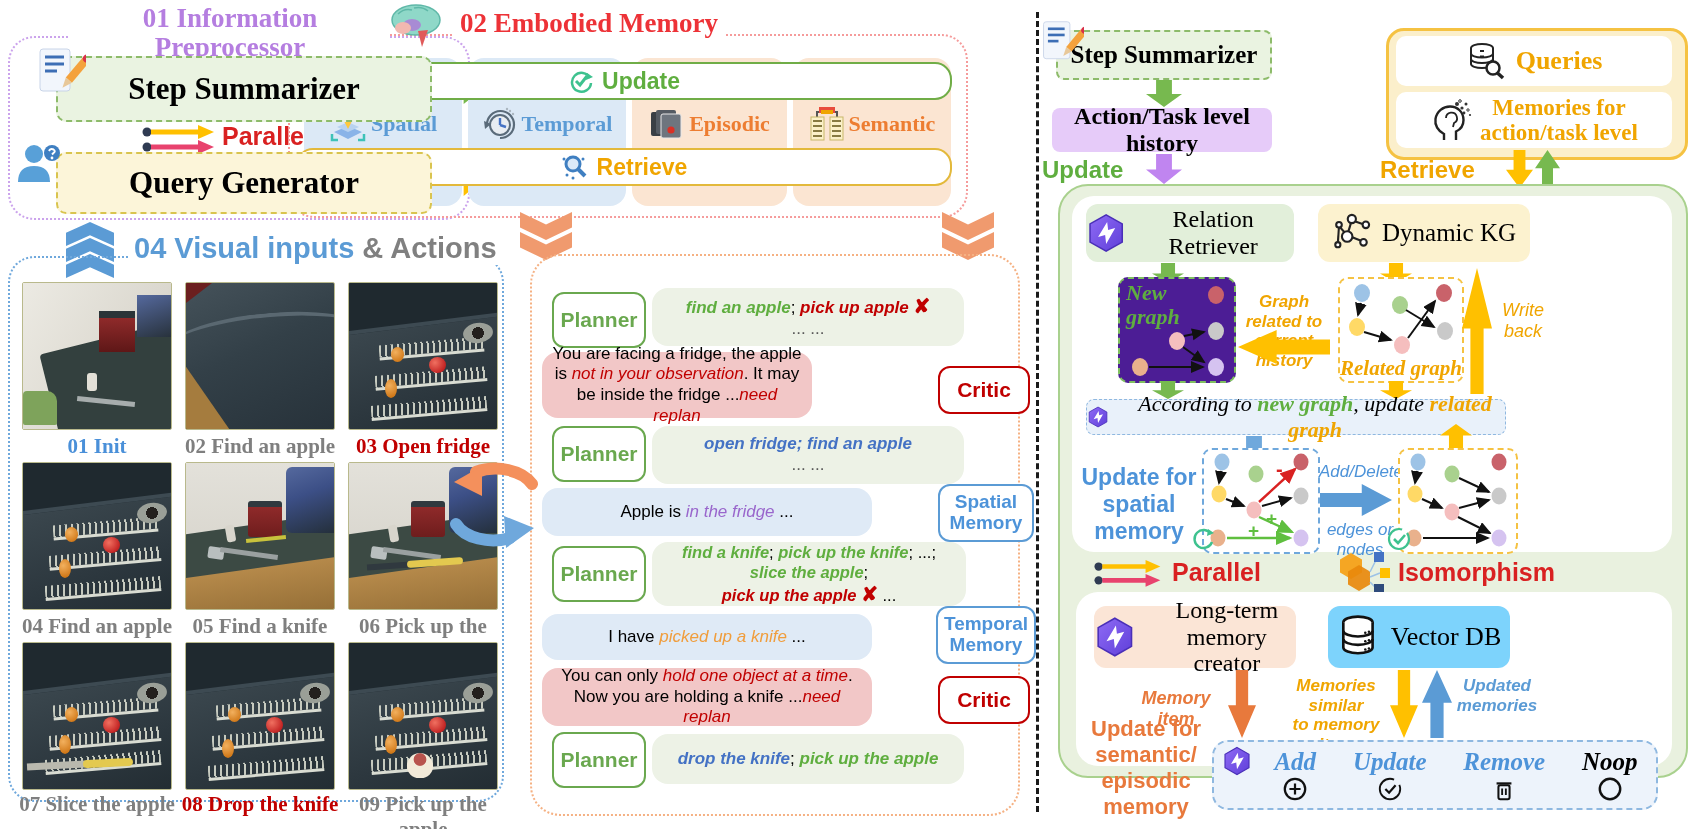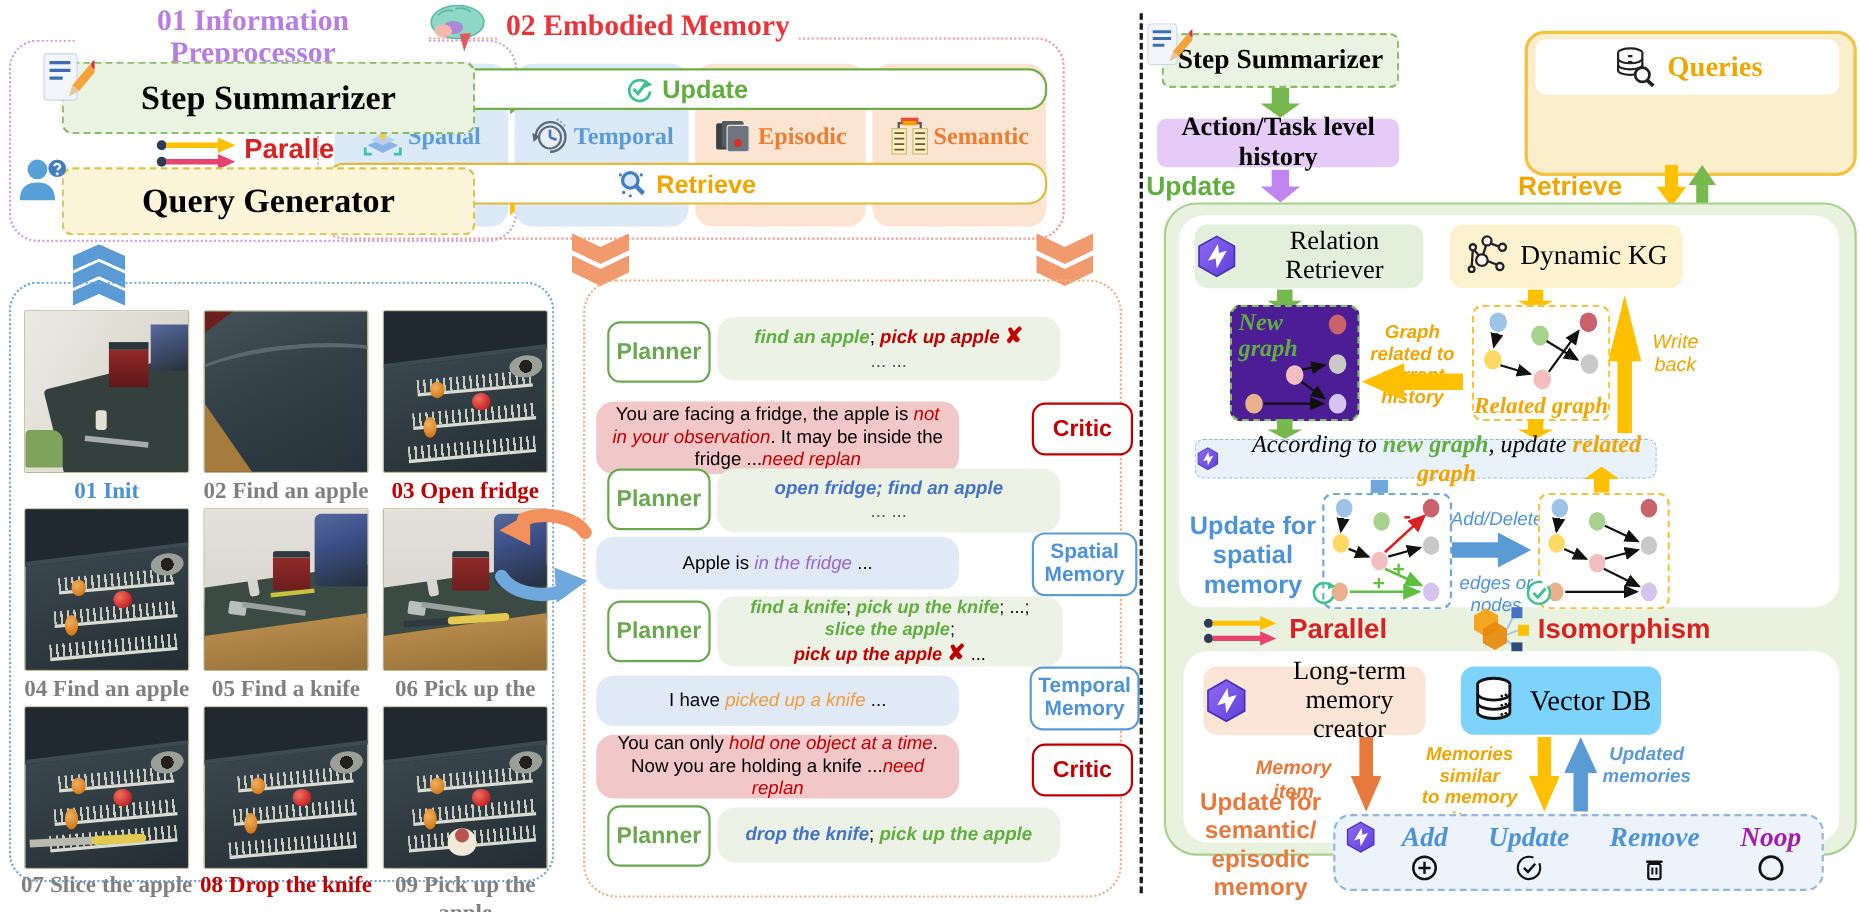--- a/index.html
+++ b/index.html
@@ -220,20 +220,23 @@
         <circle cx="12" cy="25" r="1.5" fill="#3f7fc1"></circle>
     </svg>
     <span class="bd" style="font-size:23px;color:#f0a500;">Retrieve</span>
   </div>
 
   <div>
     <div class="abs chevu" style="left:66px;top:222px;width:48px;height:24px;background:#5b9bd5;"></div>
     <div class="abs chevu" style="left:66px;top:238px;width:48px;height:24px;background:#5b9bd5;"></div>
     <div class="abs chevu" style="left:66px;top:254px;width:48px;height:24px;background:#5b9bd5;"></div>
   </div>
+  <div class="abs bd" style="left:128px;top:232px;font-size:29px;background:#fff;padding:0 6px;z-index:3;">
+    <span style="color:#5b9bd5;">04 Visual inputs</span><span style="color:#808080;"> &amp; Actions</span>
+  </div>
   <div class="abs" style="left:8px;top:256px;width:492px;height:542px;border:2.5px dotted #6fa8dc;border-radius:26px;"></div>
 
   <div class="thumb" style="left:22px;top:282px;">
     <div class="i-wall"></div>
       <div class="i-table"></div>
       <div class="i-toaster"></div>
       <div class="i-machine"></div>
     <div class="i-bin"></div>
       <div class="i-shaker"></div>
       <div class="i-spat"></div>
@@ -352,21 +355,21 @@
   <div class="abs" style="left:530px;top:254px;width:486px;height:558px;border:2.5px dotted #f5b183;border-radius:30px;"></div>
 
   <div class="tag tag-green" style="left:552px;top:292px;width:90px;height:52px;">
     <span>Planner</span>
   </div>
   <div class="bub bub-green" style="left:652px;top:288px;width:312px;height:58px;">
     <div><span class="it bd tgreen">find an apple</span><span>; </span><span class="it bd tred">pick up apple </span><span class="cross">✘</span></div>
     <div class="tgray">... ...</div>
   </div>
 
-  <div class="bub bub-red" style="left:542px;top:365px;width:330px;height:66px;">
+  <div class="bub bub-red" style="left:542px;top:352px;width:270px;height:66px;">
     <div><span>You are facing a fridge, the apple is </span><span class="it tred">not in your observation</span><span>. It may be inside the fridge ...</span><span class="it tred">need replan</span></div>
   </div>
   <div class="tag tag-red" style="left:938px;top:366px;width:88px;height:44px;">
     <span>Critic</span>
   </div>
 
   <div class="tag tag-green" style="left:552px;top:426px;width:90px;height:52px;">
     <span>Planner</span>
   </div>
   <div class="bub bub-green" style="left:652px;top:426px;width:312px;height:58px;">
@@ -442,20 +445,36 @@
     <svg width="40" height="40" viewBox="0 0 40 40">
       <ellipse cx="16" cy="7" rx="11" ry="4" fill="#fff" stroke="#222" stroke-width="2"></ellipse>
       <path d="M5 7 v16 c0 2.2 4.9 4 11 4 s11 -1.8 11 -4 v-16" fill="#fff" stroke="#222" stroke-width="2"></path>
       <path d="M5 12.5 c0 2.2 4.9 4 11 4 s11 -1.8 11 -4 M5 18 c0 2.2 4.9 4 11 4 s11 -1.8 11 -4" stroke="#222" fill="none" stroke-width="2"></path>
       <line x1="14" y1="10" x2="18" y2="10" stroke="#222" stroke-width="2"></line>
       <line x1="14" y1="15.5" x2="18" y2="15.5" stroke="#222" stroke-width="2"></line>
       <circle cx="27" cy="27" r="6.5" fill="#fff" stroke="#222" stroke-width="2.5"></circle>
       <line x1="31.5" y1="32" x2="37" y2="37" stroke="#222" stroke-width="3.5"></line>
     </svg>
     <span class="serif bd" style="font-size:26px;color:#f0a500;">Queries</span>
+  </div>
+  <div class="abs ctr" style="left:1396px;top:92px;width:276px;height:56px;background:#fff;border-radius:10px;gap:8px;">
+    <svg width="42" height="44" viewBox="0 0 42 44">
+      <path d="M14 42 v-6 c-6 -3 -9.5 -9 -8.5 -15 c1.2 -7.5 7.5 -12.5 14.5 -12.5 c7.5 0 13.5 5.5 13.5 13.5 c0 5.5 -3 9.5 -7.5 11.5 v8.5" fill="none" stroke="#222" stroke-width="2.4"></path>
+      <path d="M16 20 a5.5 5.5 0 1 1 8 5 l-1 4" fill="none" stroke="#222" stroke-width="1.8"></path>
+      <circle cx="27" cy="6" r="2" fill="#333"></circle>
+        <circle cx="32" cy="10" r="1.6" fill="#333"></circle>
+      <circle cx="30" cy="3" r="1.3" fill="none" stroke="#333"></circle>
+        <circle cx="36" cy="6" r="1.5" fill="#333"></circle>
+      <circle cx="38" cy="12" r="1.2" fill="none" stroke="#333"></circle>
+        <circle cx="34" cy="15" r="1.4" fill="#333"></circle>
+      <circle cx="40" cy="17" r="1.1" fill="#333"></circle>
+    </svg>
+    <span class="serif bd" style="font-size:23px;color:#f0a500;line-height:1.1;text-align:center;">
+      <span>Memories for</span><br><span>action/task level</span>
+    </span>
   </div>
   <div class="abs bd" style="left:1380px;top:156px;font-size:24px;color:#f0a500;">
     <span>Retrieve</span>
   </div>
   <div class="abs fatd" style="left:1506px;top:150px;width:27px;height:38px;background:#ffc000;"></div>
   <div class="abs fatu" style="left:1535px;top:150px;width:25px;height:38px;background:#77b94f;"></div>
 
   <div class="abs" style="left:1058px;top:184px;width:626px;height:590px;background:#e9f1df;border:2px solid #a9d18e;border-radius:30px;"></div>
   <div class="abs" style="left:1072px;top:196px;width:600px;height:356px;background:#fff;border-radius:22px;"></div>
 
@@ -736,21 +755,21 @@
       </div>
       <div class="col">
         <span class="serif bd it" style="font-size:25px;color:#4d93d9;">Remove</span>
         <svg width="26" height="26" viewBox="0 0 28 28">
           <path d="M6 8 h16" stroke="#111" stroke-width="2.4"></path>
           <rect x="8" y="10" width="12" height="15" rx="2" fill="none" stroke="#111" stroke-width="2.2"></rect>
           <path d="M12 13.5 v7 M16 13.5 v7" stroke="#111" stroke-width="2"></path>
         </svg>
       </div>
       <div class="col">
-        <span class="serif bd it" style="font-size:25px;color:#a21caf;">Noop</span>
+        <span class="serif bd it" style="font-size:25px;color:#000000;">Noop</span>
         <svg width="26" height="26" viewBox="0 0 28 28">
           <circle cx="14" cy="14" r="11" stroke="#111" stroke-width="2.6" fill="none"></circle>
         </svg>
       </div>
     </div>
   </div>
 
 </div>
 
 </body></html>

